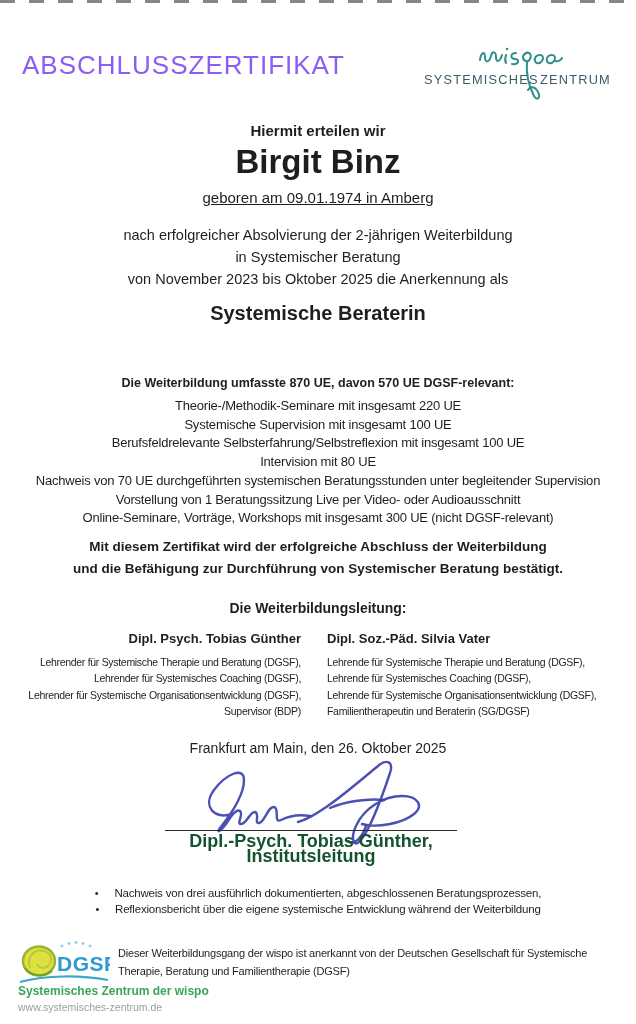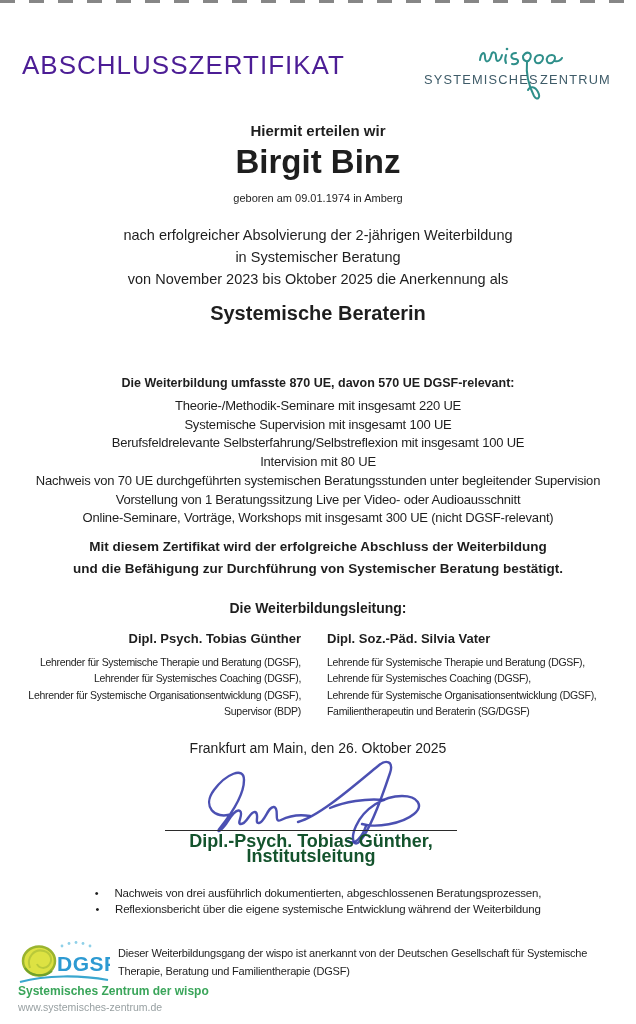--- a/index.html
+++ b/index.html
@@ -5,28 +5,28 @@
   html,body{margin:0;padding:0;background:#e8e8e8;}
   .page{
     position:relative;width:636px;height:1024px;margin:0 auto;
     background:#ffffff;overflow:hidden;
     font-family:"Liberation Sans",sans-serif;color:#1e1e1e;
   }
   .scan-edge{position:absolute;top:0;left:0;right:0;height:3px;
     background:repeating-linear-gradient(90deg,rgba(35,35,35,.55) 0 15px,rgba(35,35,35,0) 15px 29px);}
   
   .header{position:absolute;top:40px;left:22px;right:14px;display:flex;justify-content:space-between;align-items:flex-start;}
-  .doc-title{font-size:26px;letter-spacing:1px;color:#4c1d95;font-weight:400;margin-top:10px;}
+  .doc-title{font-size:26px;letter-spacing:1px;color:#8b5cf6;font-weight:400;margin-top:10px;}
   .wispo-logo{width:198px;height:66px;}
   
   .center{position:absolute;left:0;right:0;text-align:center;}
   .b-intro{top:122px;}
   .hiermit{font-size:15px;font-weight:700;line-height:18px;}
   .holder-name{font-size:33px;font-weight:700;line-height:40px;margin-top:2px;}
-  .birth{font-size:11px;line-height:20px;margin-top:6px;}
+  .birth{font-size:15px;line-height:20px;margin-top:6px;text-decoration:underline;}
   .intro-para{margin-top:16px;font-size:14.5px;line-height:22px;}
   .b-award{top:302px;font-size:20px;font-weight:700;}
   .b-scope{top:374px;}
   .scope-head{font-size:12.5px;font-weight:700;line-height:18px;}
   .scope-items{margin-top:5px;font-size:13px;line-height:18.7px;letter-spacing:-0.2px;}
   .b-confirm{top:536px;font-size:13.5px;line-height:22px;font-weight:bold;}
   .b-leadhead{top:600px;font-size:14px;font-weight:700;}
   .b-cols{top:630px;display:flex;}
   .col{flex:0 0 50%;box-sizing:border-box;}
   .col-left{text-align:right;padding-right:17px;}

